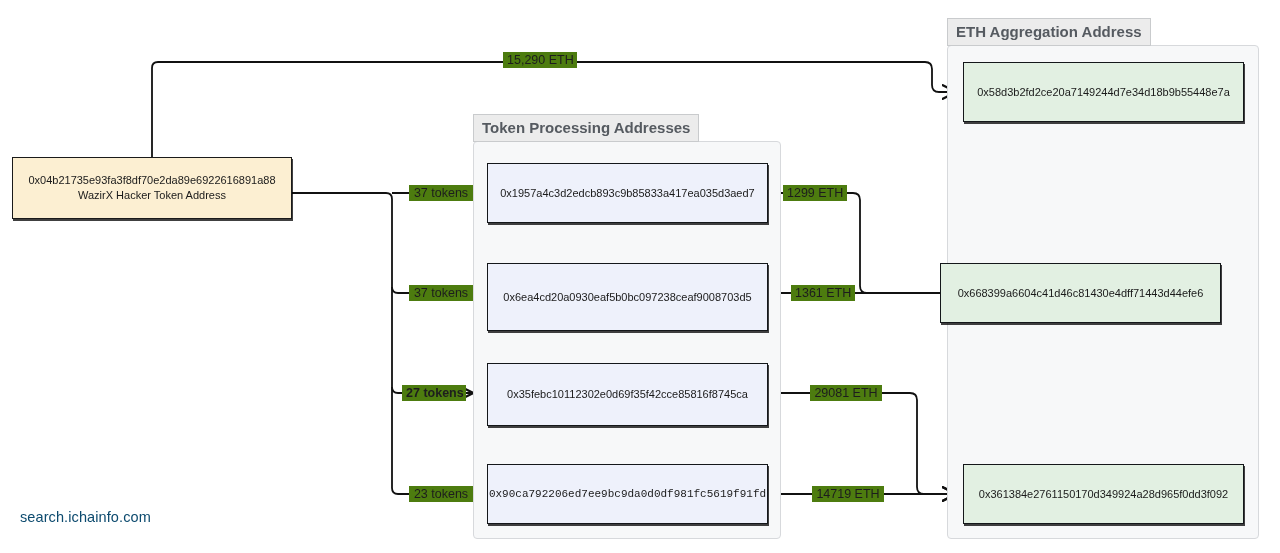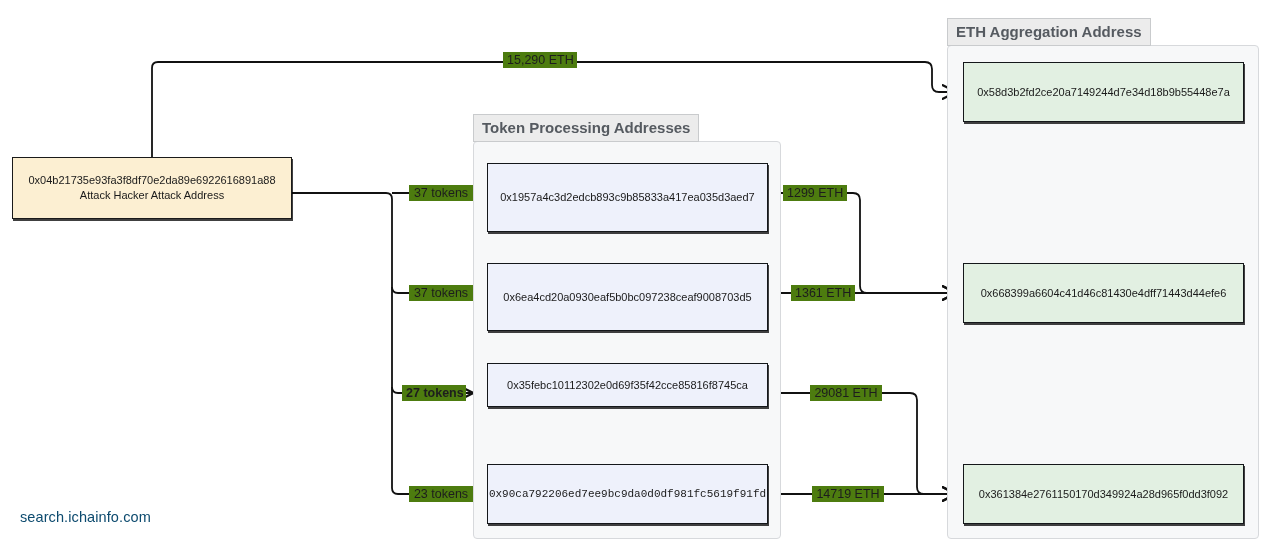--- a/index.html
+++ b/index.html
@@ -127,40 +127,40 @@
   </svg>
 
   <div class="cluster" style="left:473px; top:141px; width:308px; height:398px;"></div>
   <div class="cluster-label" style="left:473px; top:114px;">Token Processing Addresses</div>
 
   <div class="cluster" style="left:947px; top:45px; width:312px; height:494px;"></div>
   <div class="cluster-label" style="left:947px; top:18px;">ETH Aggregation Address</div>
 
   <div class="node attacker" style="left:12px; top:157px; width:280px; height:62px;">
     <span class="node-line1">0x04b21735e93fa3f8df70e2da89e6922616891a88</span>
-    <span class="node-line2">Attack Hacker Attack Address</span>
+    <span class="node-line2">WazirX Hacker Token Address</span>
   </div>
 
-  <div class="node token" style="left:487px; top:163px; width:281px; height:69px;">
+  <div class="node token" style="left:487px; top:163px; width:281px; height:60px;">
     <span>0x1957a4c3d2edcb893c9b85833a417ea035d3aed7</span>
   </div>
   <div class="node token" style="left:487px; top:263px; width:281px; height:68px;">
     <span>0x6ea4cd20a0930eaf5b0bc097238ceaf9008703d5</span>
   </div>
-  <div class="node token" style="left:487px; top:363px; width:281px; height:44px;">
+  <div class="node token" style="left:487px; top:363px; width:281px; height:63px;">
     <span>0x35febc10112302e0d69f35f42cce85816f8745ca</span>
   </div>
   <div class="node token" style="left:487px; top:464px; width:281px; height:60px;font-family:Liberation Mono, monospace;">
     <span>0x90ca792206ed7ee9bc9da0d0df981fc5619f91fd</span>
   </div>
 
   <div class="node agg" style="left:963px; top:62px; width:281px; height:60px;">
     <span>0x58d3b2fd2ce20a7149244d7e34d18b9b55448e7a</span>
   </div>
-  <div class="node agg" style="left:963px; top:263px; width:281px; height:60px;">
+  <div class="node agg" style="left:940px; top:263px; width:281px; height:60px;">
     <span>0x668399a6604c41d46c81430e4dff71443d44efe6</span>
   </div>
   <div class="node agg" style="left:963px; top:464px; width:281px; height:60px;">
     <span>0x361384e2761150170d349924a28d965f0dd3f092</span>
   </div>
 
   <div class="edge-label" style="left:503px; top:52px; width:74px;">15,290 ETH</div>
 
   <div class="edge-label" style="left:409px; top:185px; width:64px;">37 tokens</div>
   <div class="edge-label" style="left:409px; top:285px; width:64px;">37 tokens</div>

